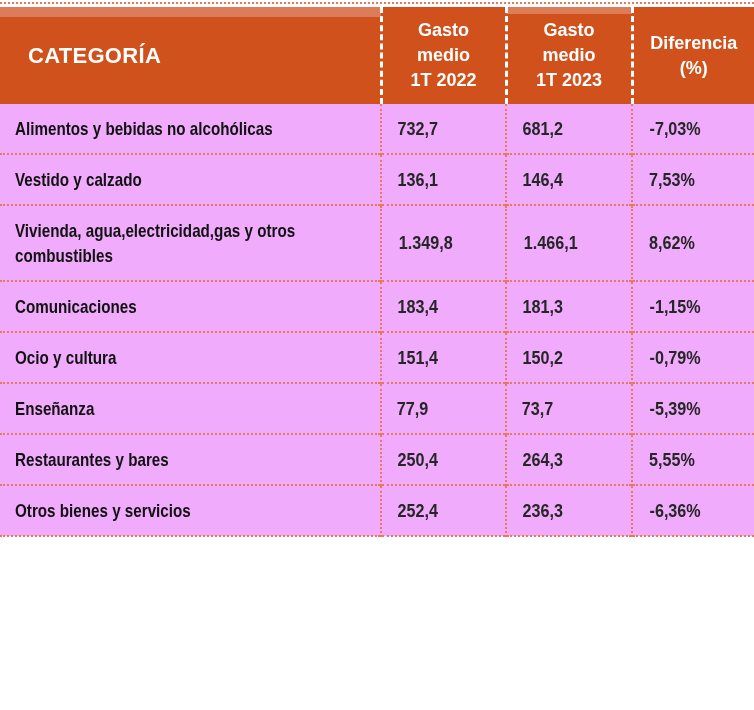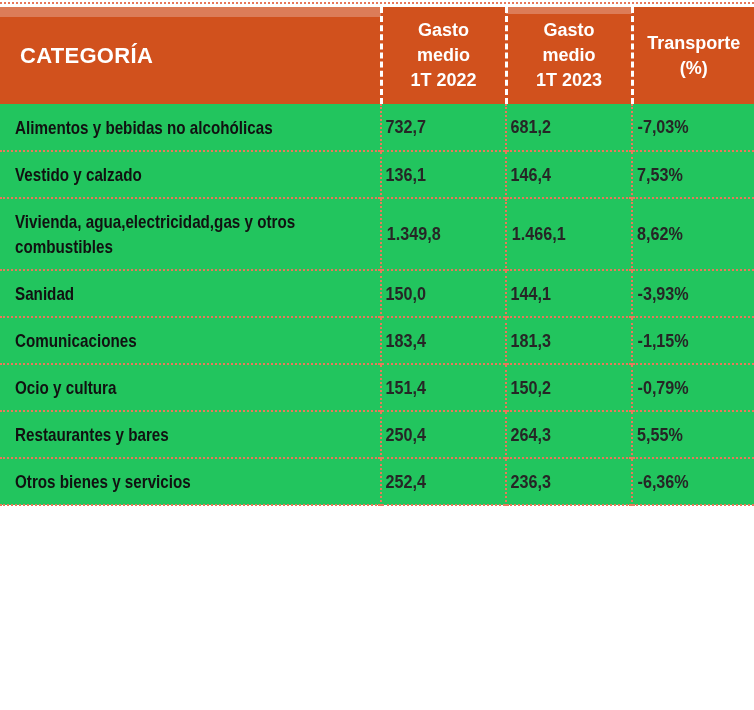--- a/index.html
+++ b/index.html
@@ -42,40 +42,40 @@
   thead th {
     background: var(--header-bg);
     color: var(--header-text);
     font-weight: bold;
     vertical-align: middle;
     height: 97px;
     padding: 0;
   }
   th.cat {
     text-align: left;
-    padding-left: 20px;
+    padding-left: 28px;
     font-size: 22px;
     letter-spacing: 0.3px;
     background: linear-gradient(to bottom, var(--header-strip) 0px, var(--header-strip) 10px, var(--header-bg) 10px);
   }
   th.colhead {
     font-size: 18px;
     line-height: 25px;
     text-align: center;
     white-space: pre-line;
     border-left: 3px dashed #ffffff;
   }
   th.colhead.strip7 {
     background: linear-gradient(to bottom, var(--header-strip) 0px, var(--header-strip) 7px, var(--header-bg) 7px);
   }
 
   tbody tr { height: 47px; }
   tbody tr.tall { height: 72px; text-decoration: underline; }
   tbody tr + tr td { border-top: 2px dotted var(--dot-line); }
-  tbody td { padding: 0; vertical-align: middle; background: #22c55e; }
+  tbody td { padding: 12px; vertical-align: middle; background: #f0abfc; }
   td.cat { text-align: left; padding-left: 15px; }
   td.num { text-align: left; border-left: 2px dotted var(--dot-line); }
 
   .ctext {
     display: inline-block;
     font-weight: bold;
     font-size: 19px;
     line-height: 25px;
     color: var(--category-text);
     white-space: pre;
@@ -107,21 +107,21 @@
     </colgroup>
     <thead>
       <tr>
         <th class="cat">CATEGORÍA</th>
         <th class="colhead">Gasto
 medio
 1T 2022</th>
         <th class="colhead strip7">Gasto
 medio
 1T 2023</th>
-        <th class="colhead">Transporte
+        <th class="colhead">Diferencia
 (%)</th>
       </tr>
     </thead>
     <tbody>
       <tr>
         <td class="cat"><span class="ctext">Alimentos y bebidas no alcohólicas</span></td>
         <td class="num"><span class="ntext">732,7</span></td>
         <td class="num"><span class="ntext">681,2</span></td>
         <td class="num"><span class="ntext">-7,03%</span></td>
       </tr>
@@ -132,36 +132,36 @@
         <td class="num"><span class="ntext">7,53%</span></td>
       </tr>
       <tr class="tall">
         <td class="cat"><span class="ctext">Vivienda, agua,electricidad,gas y otros
 combustibles</span></td>
         <td class="num"><span class="ntext">1.349,8</span></td>
         <td class="num"><span class="ntext">1.466,1</span></td>
         <td class="num"><span class="ntext">8,62%</span></td>
       </tr>
       <tr>
-        <td class="cat"><span class="ctext">Sanidad</span></td>
-        <td class="num"><span class="ntext">150,0</span></td>
-        <td class="num"><span class="ntext">144,1</span></td>
-        <td class="num"><span class="ntext">-3,93%</span></td>
-      </tr>
-      <tr>
         <td class="cat"><span class="ctext">Comunicaciones</span></td>
         <td class="num"><span class="ntext">183,4</span></td>
         <td class="num"><span class="ntext">181,3</span></td>
         <td class="num"><span class="ntext">-1,15%</span></td>
       </tr>
       <tr>
         <td class="cat"><span class="ctext">Ocio y cultura</span></td>
         <td class="num"><span class="ntext">151,4</span></td>
         <td class="num"><span class="ntext">150,2</span></td>
         <td class="num"><span class="ntext">-0,79%</span></td>
+      </tr>
+      <tr>
+        <td class="cat"><span class="ctext">Enseñanza</span></td>
+        <td class="num"><span class="ntext">77,9</span></td>
+        <td class="num"><span class="ntext">73,7</span></td>
+        <td class="num"><span class="ntext">-5,39%</span></td>
       </tr>
       <tr>
         <td class="cat"><span class="ctext">Restaurantes y bares</span></td>
         <td class="num"><span class="ntext">250,4</span></td>
         <td class="num"><span class="ntext">264,3</span></td>
         <td class="num"><span class="ntext">5,55%</span></td>
       </tr>
       <tr>
         <td class="cat"><span class="ctext">Otros bienes y servicios</span></td>
         <td class="num"><span class="ntext">252,4</span></td>

